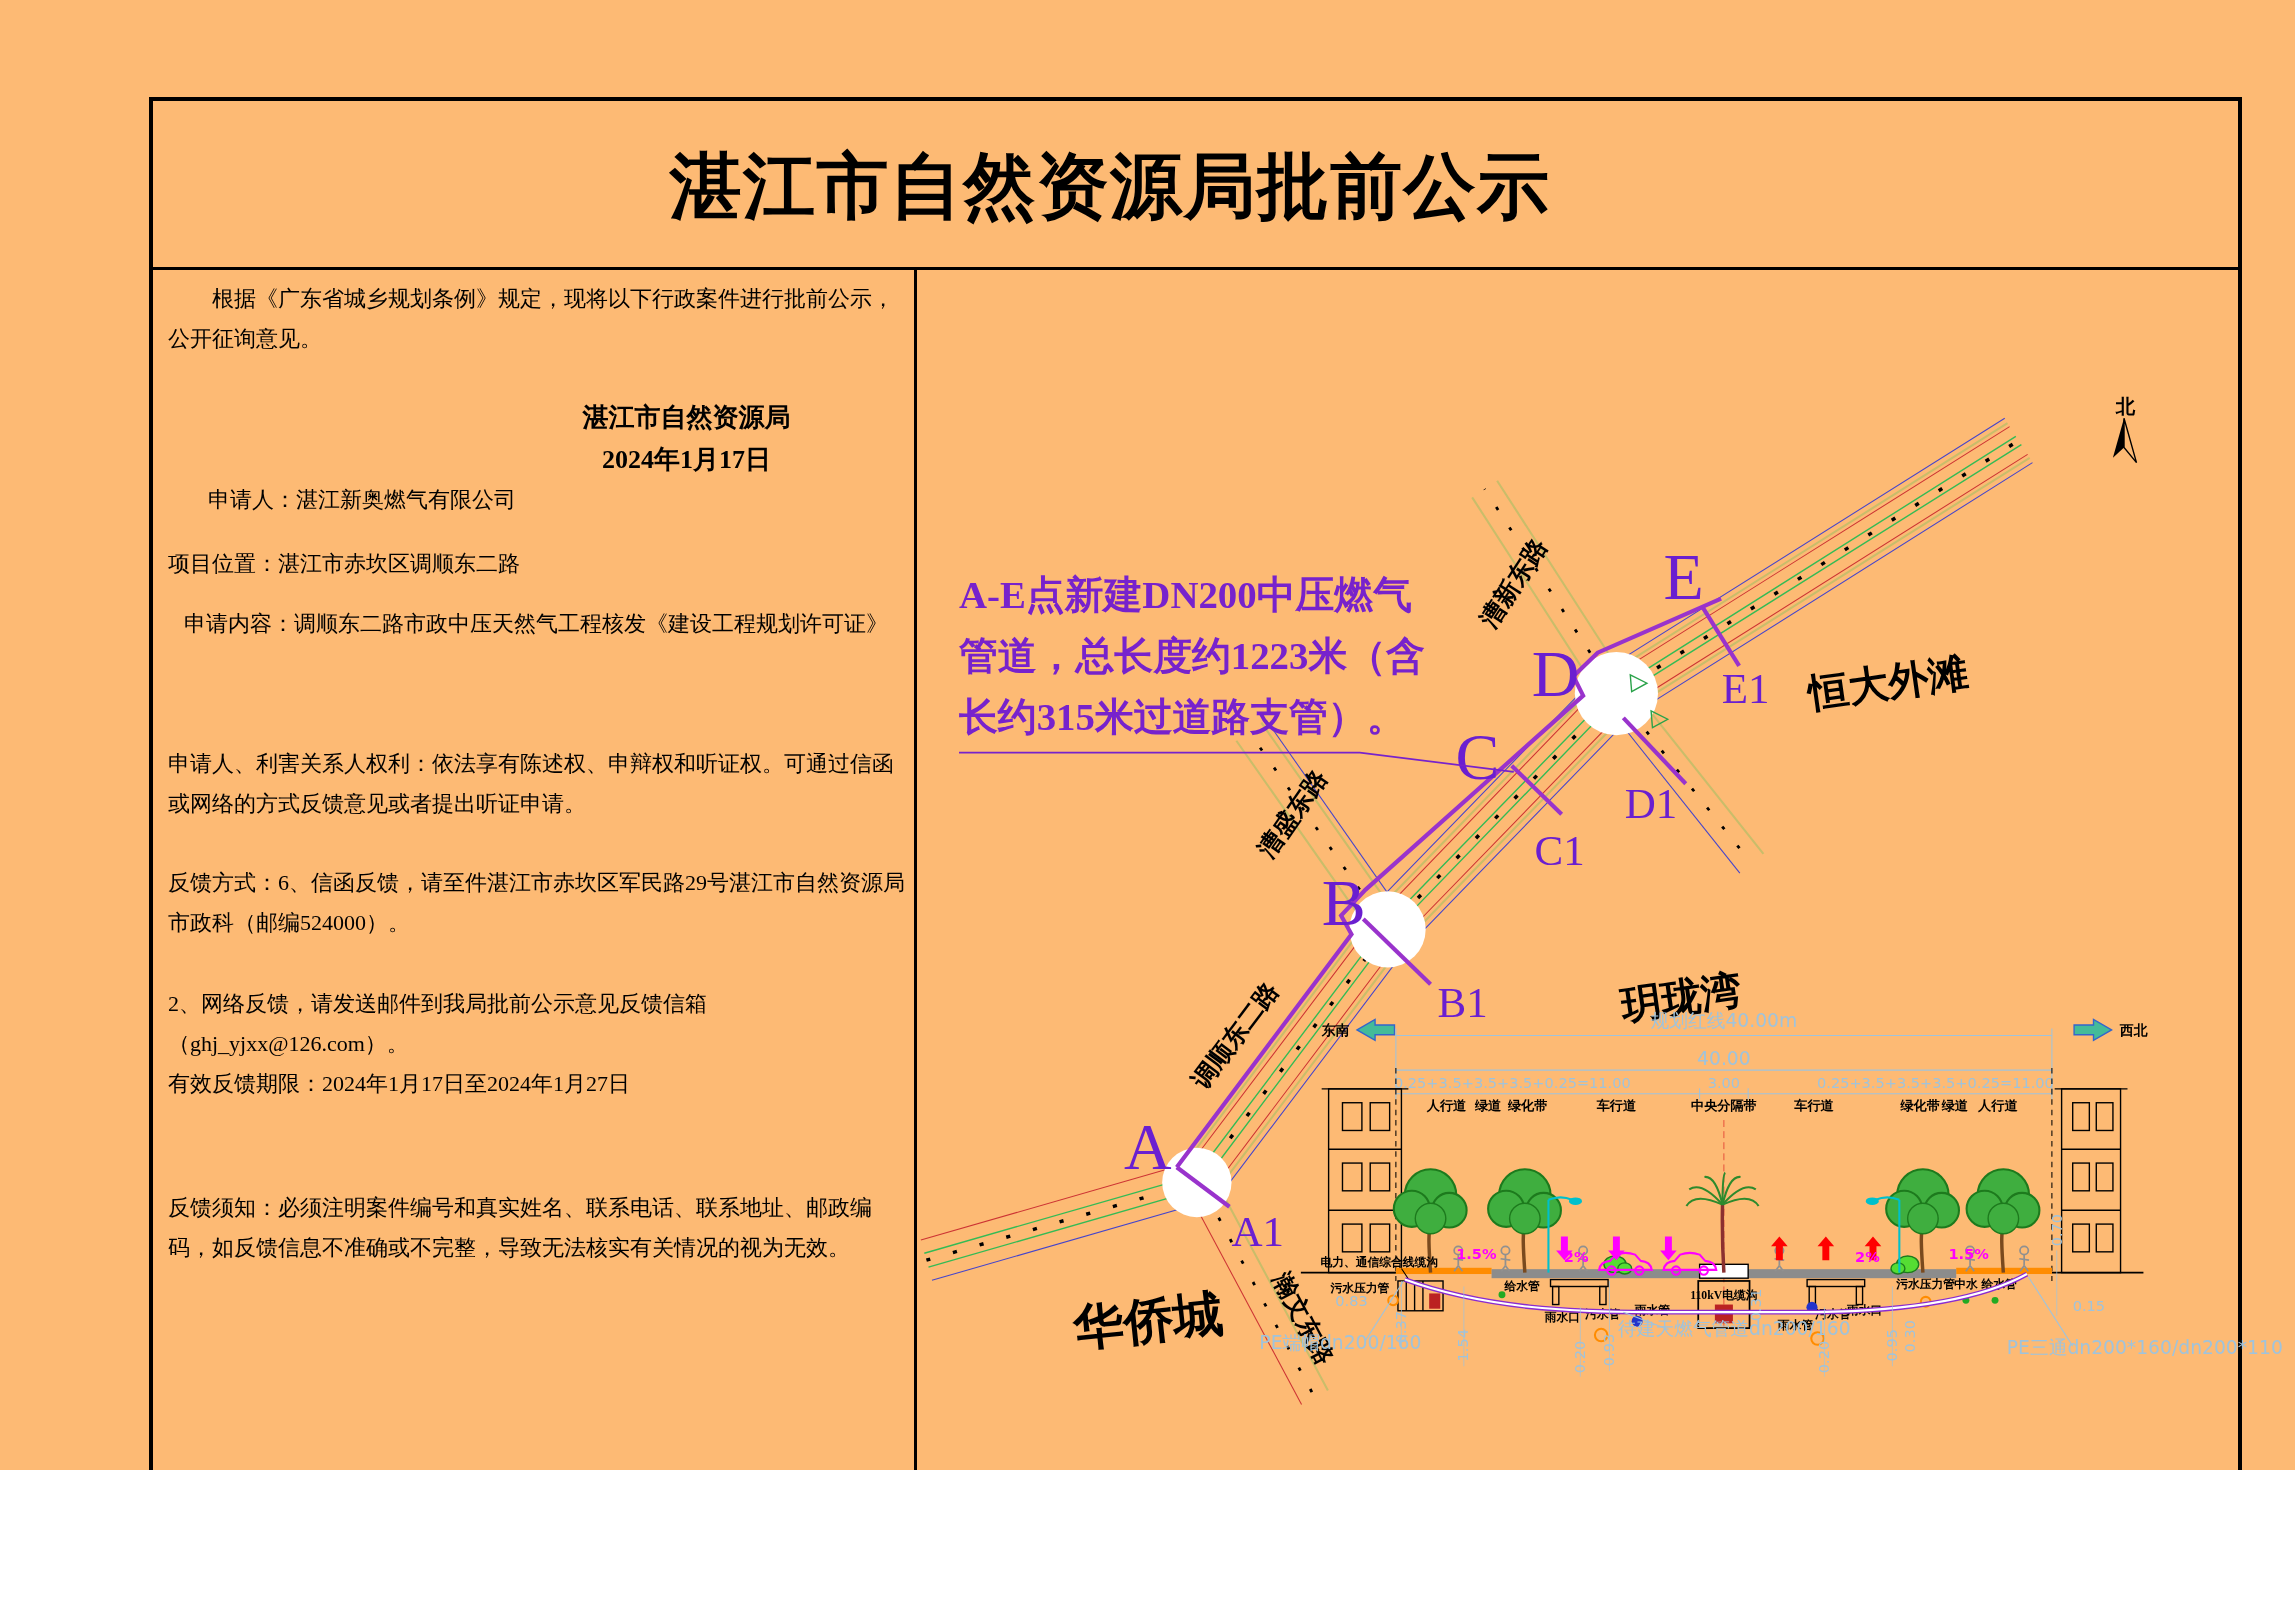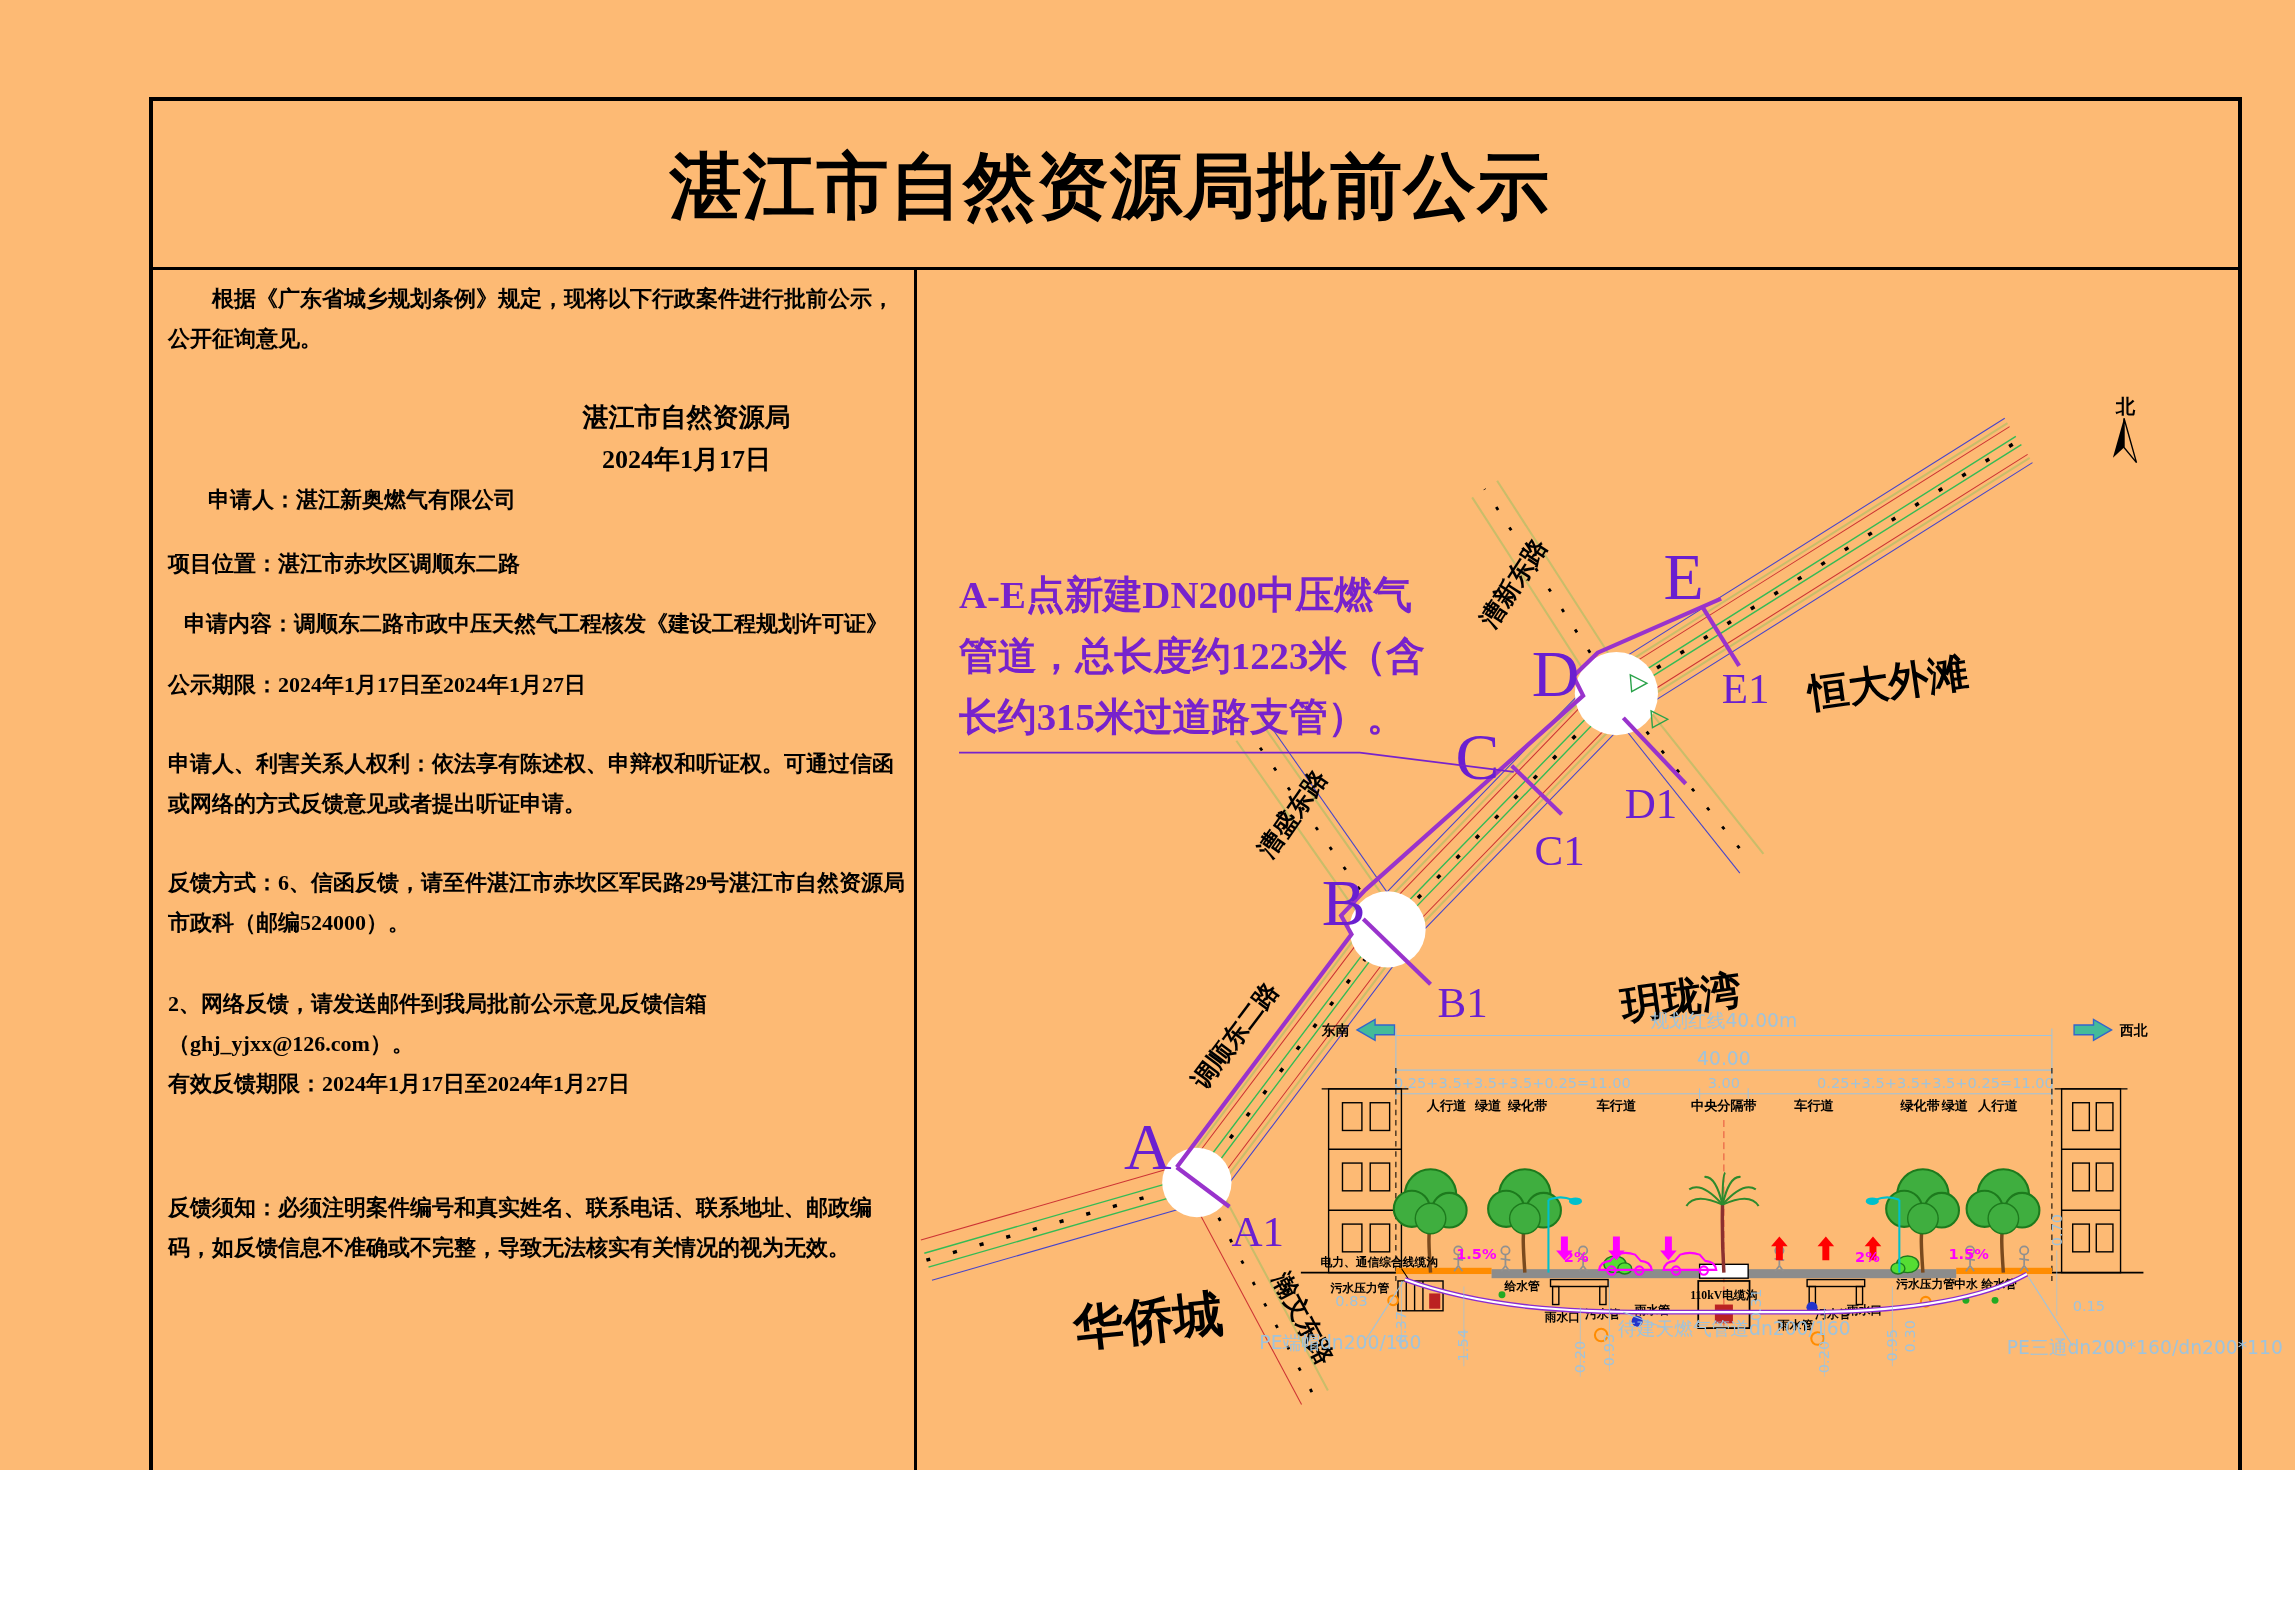--- a/index.html
+++ b/index.html
@@ -4,21 +4,21 @@
 <style>
   html,body{margin:0;padding:0;background:#fff;}
   .sheet{position:relative;width:2295px;height:1470px;background:#fdba74;overflow:hidden;
          font-family:"Liberation Serif",serif;}
   .frame{position:absolute;left:149px;top:97px;width:2085px;height:1465px;border:4.2px solid #000;}
   .header-line{position:absolute;left:149px;top:267px;width:2089px;height:2.8px;background:#000;}
   .col-divider{position:absolute;left:914px;top:267px;width:2.8px;height:1295px;background:#000;}
   .title{position:absolute;left:208px;top:139px;width:1804px;text-align:center;margin:0;
          font-size:72px;font-weight:bold;color:#000;letter-spacing:1.4px;}
   .para{position:absolute;left:168px;width:737px;font-size:22px;line-height:40px;
-        font-weight:bold;color:#000;}
+        font-weight:normal;color:#000;}
   .indent{text-indent:2em;}
   .signoff{position:absolute;left:527px;width:319px;text-align:center;font-size:26px;
            line-height:42px;font-weight:bold;color:#000;}
   svg text{font-family:"Liberation Serif",serif;}
   .rl{font-size:36px;font-weight:bold;fill:#000;}
   .place-lg{font-size:72px;font-weight:bold;fill:#000;}
   .place-md{font-size:58px;font-weight:bold;fill:#000;}
   .pt{font-size:95px;fill:#6a1fd0;}
   .pt2{font-size:62px;fill:#6a1fd0;}
   .ann{font-size:56px;font-weight:bold;fill:#7722cc;}
@@ -42,21 +42,20 @@
   <h1 class="title">湛江市自然资源局批前公示</h1>
 
   <div class="para indent" style="top:279px;">根据《广东省城乡规划条例》规定，现将以下行政案件进行批前公示，公开征询意见。</div>
   <div class="signoff" style="top:397px;">
     <div>湛江市自然资源局</div>
     <div>2024年1月17日</div>
   </div>
   <div class="para" style="top:480px;margin-left:40px;">申请人：湛江新奥燃气有限公司</div>
   <div class="para" style="top:544px;">项目位置：湛江市赤坎区调顺东二路</div>
   <div class="para" style="top:604px;margin-left:16px;">申请内容：调顺东二路市政中压天然气工程核发《建设工程规划许可证》</div>
-  <div class="para" style="top:665px;">公示期限：2024年1月17日至2024年1月27日</div>
   <div class="para" style="top:744px;">申请人、利害关系人权利：依法享有陈述权、申辩权和听证权。可通过信函或网络的方式反馈意见或者提出听证申请。</div>
   <div class="para" style="top:863px;">反馈方式：6、信函反馈，请至件湛江市赤坎区军民路29号湛江市自然资源局市政科（邮编524000）。</div>
   <div class="para" style="top:984px;">2、网络反馈，请发送邮件到我局批前公示意见反馈信箱（ghj_yjxx@126.com）。</div>
   <div class="para" style="top:1064px;">有效反馈期限：2024年1月17日至2024年1月27日</div>
   <div class="para" style="top:1188px;">反馈须知：必须注明案件编号和真实姓名、联系电话、联系地址、邮政编码，如反馈信息不准确或不完整，导致无法核实有关情况的视为无效。</div>
 
   <svg viewBox="0 0 1990 1870" style="position:absolute;left:916px;top:267px;width:1380px;height:1297px;">
 
     <defs>
       <g id="fig">

